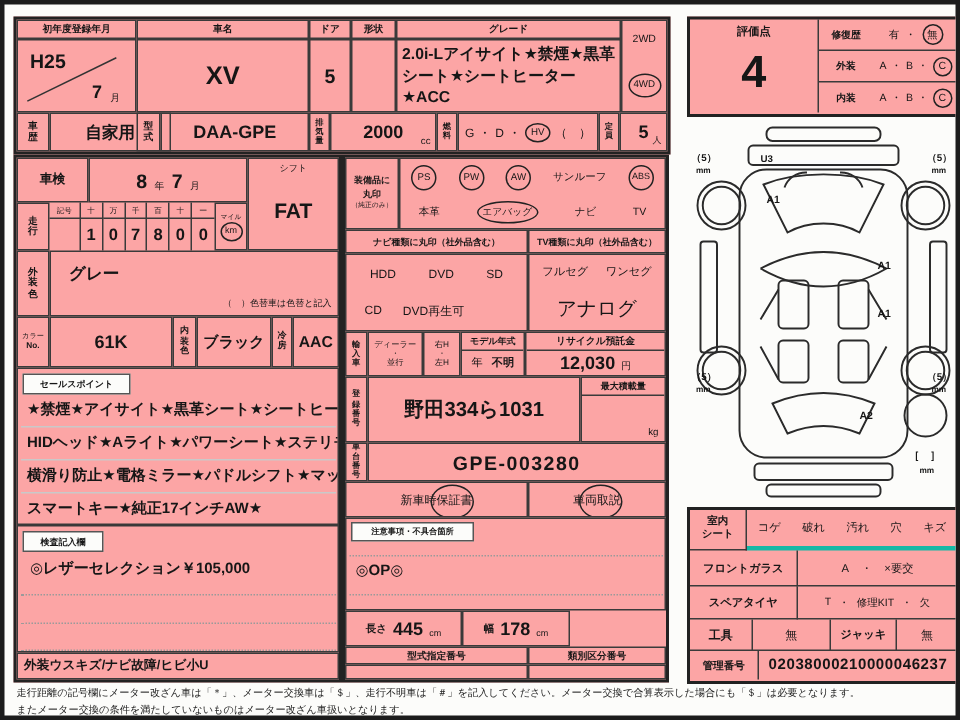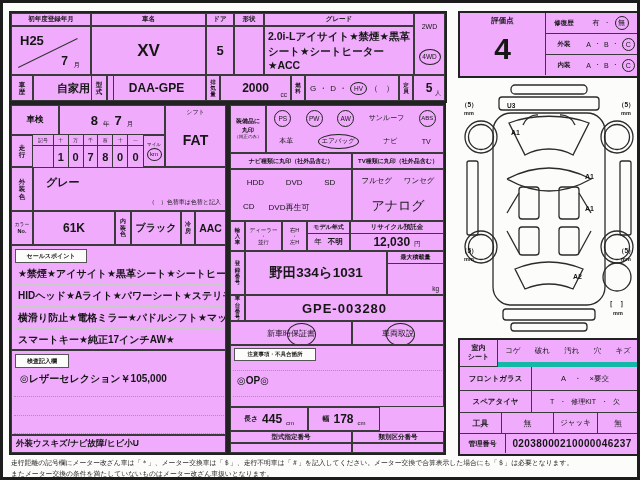--- a/index.html
+++ b/index.html
@@ -1,18 +1,18 @@
 <!DOCTYPE html>
 <html><head>
 <meta charset="utf-8">
 <style>
   html,body{margin:0;padding:0;background:#e8e8e6;}
   .sheet{position:relative;width:640px;height:480px;background:#fcfcfa;border:3px solid #1c1c1c;
          box-sizing:border-box;font-family:"Liberation Sans","DejaVu Sans",sans-serif;color:#161616;overflow:hidden;}
-  .tbl{position:absolute;box-sizing:border-box;border:2px solid #222;background:#f0abfc;}
+  .tbl{position:absolute;box-sizing:border-box;border:2px solid #222;background:#fca5a5;}
   .cell{position:absolute;box-sizing:border-box;border:1px solid #3a3a3a;display:flex;align-items:center;justify-content:center;overflow:hidden;}
   .nob{border:none;}
   .hd{font-size:6.5px;font-weight:700;}
   .hw{font-weight:700;}
   .leftal{justify-content:flex-start;}
   .vtxt{width:1.1em;word-break:break-all;line-height:1.15;text-align:center;display:block;}
   .circ{display:inline-flex;align-items:center;justify-content:center;border:1.5px solid #222;border-radius:50%;box-sizing:border-box;}
   .tab{position:absolute;border:1px solid #555;font-size:6px;display:flex;align-items:center;justify-content:center;background:#fcfcfa;font-weight:700;}
   .dotl{position:absolute;border-top:1px dotted #9a9a9a;height:0;}
   .sep{border-bottom:1px solid #c9c9c9;}
@@ -379,21 +379,21 @@
     <text x="160" y="180" font-size="5.5" stroke="none">mm</text>
     <text x="145" y="225" font-size="7" stroke="none">［　］</text>
     <text x="152" y="234" font-size="5.5" stroke="none">mm</text>
   </svg>
 
   <div class="tbl" style="left:455px;top:335px;width:182px;height:118px;border-width:2.5px">
     <div class="cell nob" style="left:0;top:0;width:38px;height:27px;flex-direction:column;line-height:1.25;border-right:1px solid #3a3a3a;border-bottom:1px solid #3a3a3a">
       <span style="font-size:7px;font-weight:700">室内</span>
       <span style="font-size:7px;font-weight:700">シート</span>
     </div>
-    <div class="cell nob" style="left:38px;top:0;width:140px;height:27px;justify-content:space-around;font-size:7.5px;border-bottom:5px solid #14b8a6">
+    <div class="cell nob" style="left:38px;top:0;width:140px;height:27px;justify-content:space-around;font-size:7.5px;border-bottom:3px solid #14b8a6">
       <span>コゲ</span>
       <span>破れ</span>
       <span>汚れ</span>
       <span>穴</span>
       <span>キズ</span>
     </div>
     <div class="cell nob" style="left:0;top:27px;width:72px;height:24px;font-size:7.5px;font-weight:700;border-right:1px solid #3a3a3a;border-bottom:1px solid #3a3a3a">フロントガラス</div>
     <div class="cell nob" style="left:72px;top:27px;width:106px;height:24px;gap:8px;font-size:7.5px;border-bottom:1px solid #3a3a3a">
       <span>A</span>
         <span>・</span>
@@ -402,21 +402,21 @@
     <div class="cell nob" style="left:0;top:51px;width:72px;height:22px;font-size:7.5px;font-weight:700;border-right:1px solid #3a3a3a;border-bottom:1px solid #3a3a3a">スペアタイヤ</div>
     <div class="cell nob" style="left:72px;top:51px;width:106px;height:22px;gap:5px;font-size:7px;border-bottom:1px solid #3a3a3a">
       <span>T</span>
         <span>・</span>
       <span>修理KIT</span>
         <span>・</span>
       <span>欠</span>
     </div>
     <div class="cell nob" style="left:0;top:73px;width:42px;height:21px;font-size:8px;font-weight:700;border-right:1px solid #3a3a3a;border-bottom:1px solid #3a3a3a">工具</div>
     <div class="cell nob" style="left:42px;top:73px;width:52px;height:21px;font-size:8px;border-right:1px solid #3a3a3a;border-bottom:1px solid #3a3a3a">無</div>
-    <div class="cell nob" style="left:94px;top:73px;width:44px;height:21px;font-size:7.5px;font-weight:400;border-right:1px solid #3a3a3a;border-bottom:1px solid #3a3a3a">ジャッキ</div>
+    <div class="cell nob" style="left:94px;top:73px;width:44px;height:21px;font-size:7.5px;font-weight:700;border-right:1px solid #3a3a3a;border-bottom:1px solid #3a3a3a">ジャッキ</div>
     <div class="cell nob" style="left:138px;top:73px;width:40px;height:21px;font-size:8px;border-bottom:1px solid #3a3a3a">無</div>
     <div class="cell nob" style="left:0;top:94px;width:46px;height:19px;font-size:7px;font-weight:700;border-right:1px solid #3a3a3a">管理番号</div>
     <div class="cell nob hw" style="left:46px;top:94px;width:132px;height:19px;font-size:10px;letter-spacing:0.4px">02038000210000046237</div>
   </div>
 
   <div style="position:absolute;left:8px;top:455px;width:628px;font-size:6.8px;line-height:1.6;color:#222">
     <div>走行距離の記号欄にメーター改ざん車は「＊」、メーター交換車は「＄」、走行不明車は「＃」を記入してください。メーター交換で合算表示した場合にも「＄」は必要となります。</div>
     <div>またメーター交換の条件を満たしていないものはメーター改ざん車扱いとなります。</div>
   </div>
 

